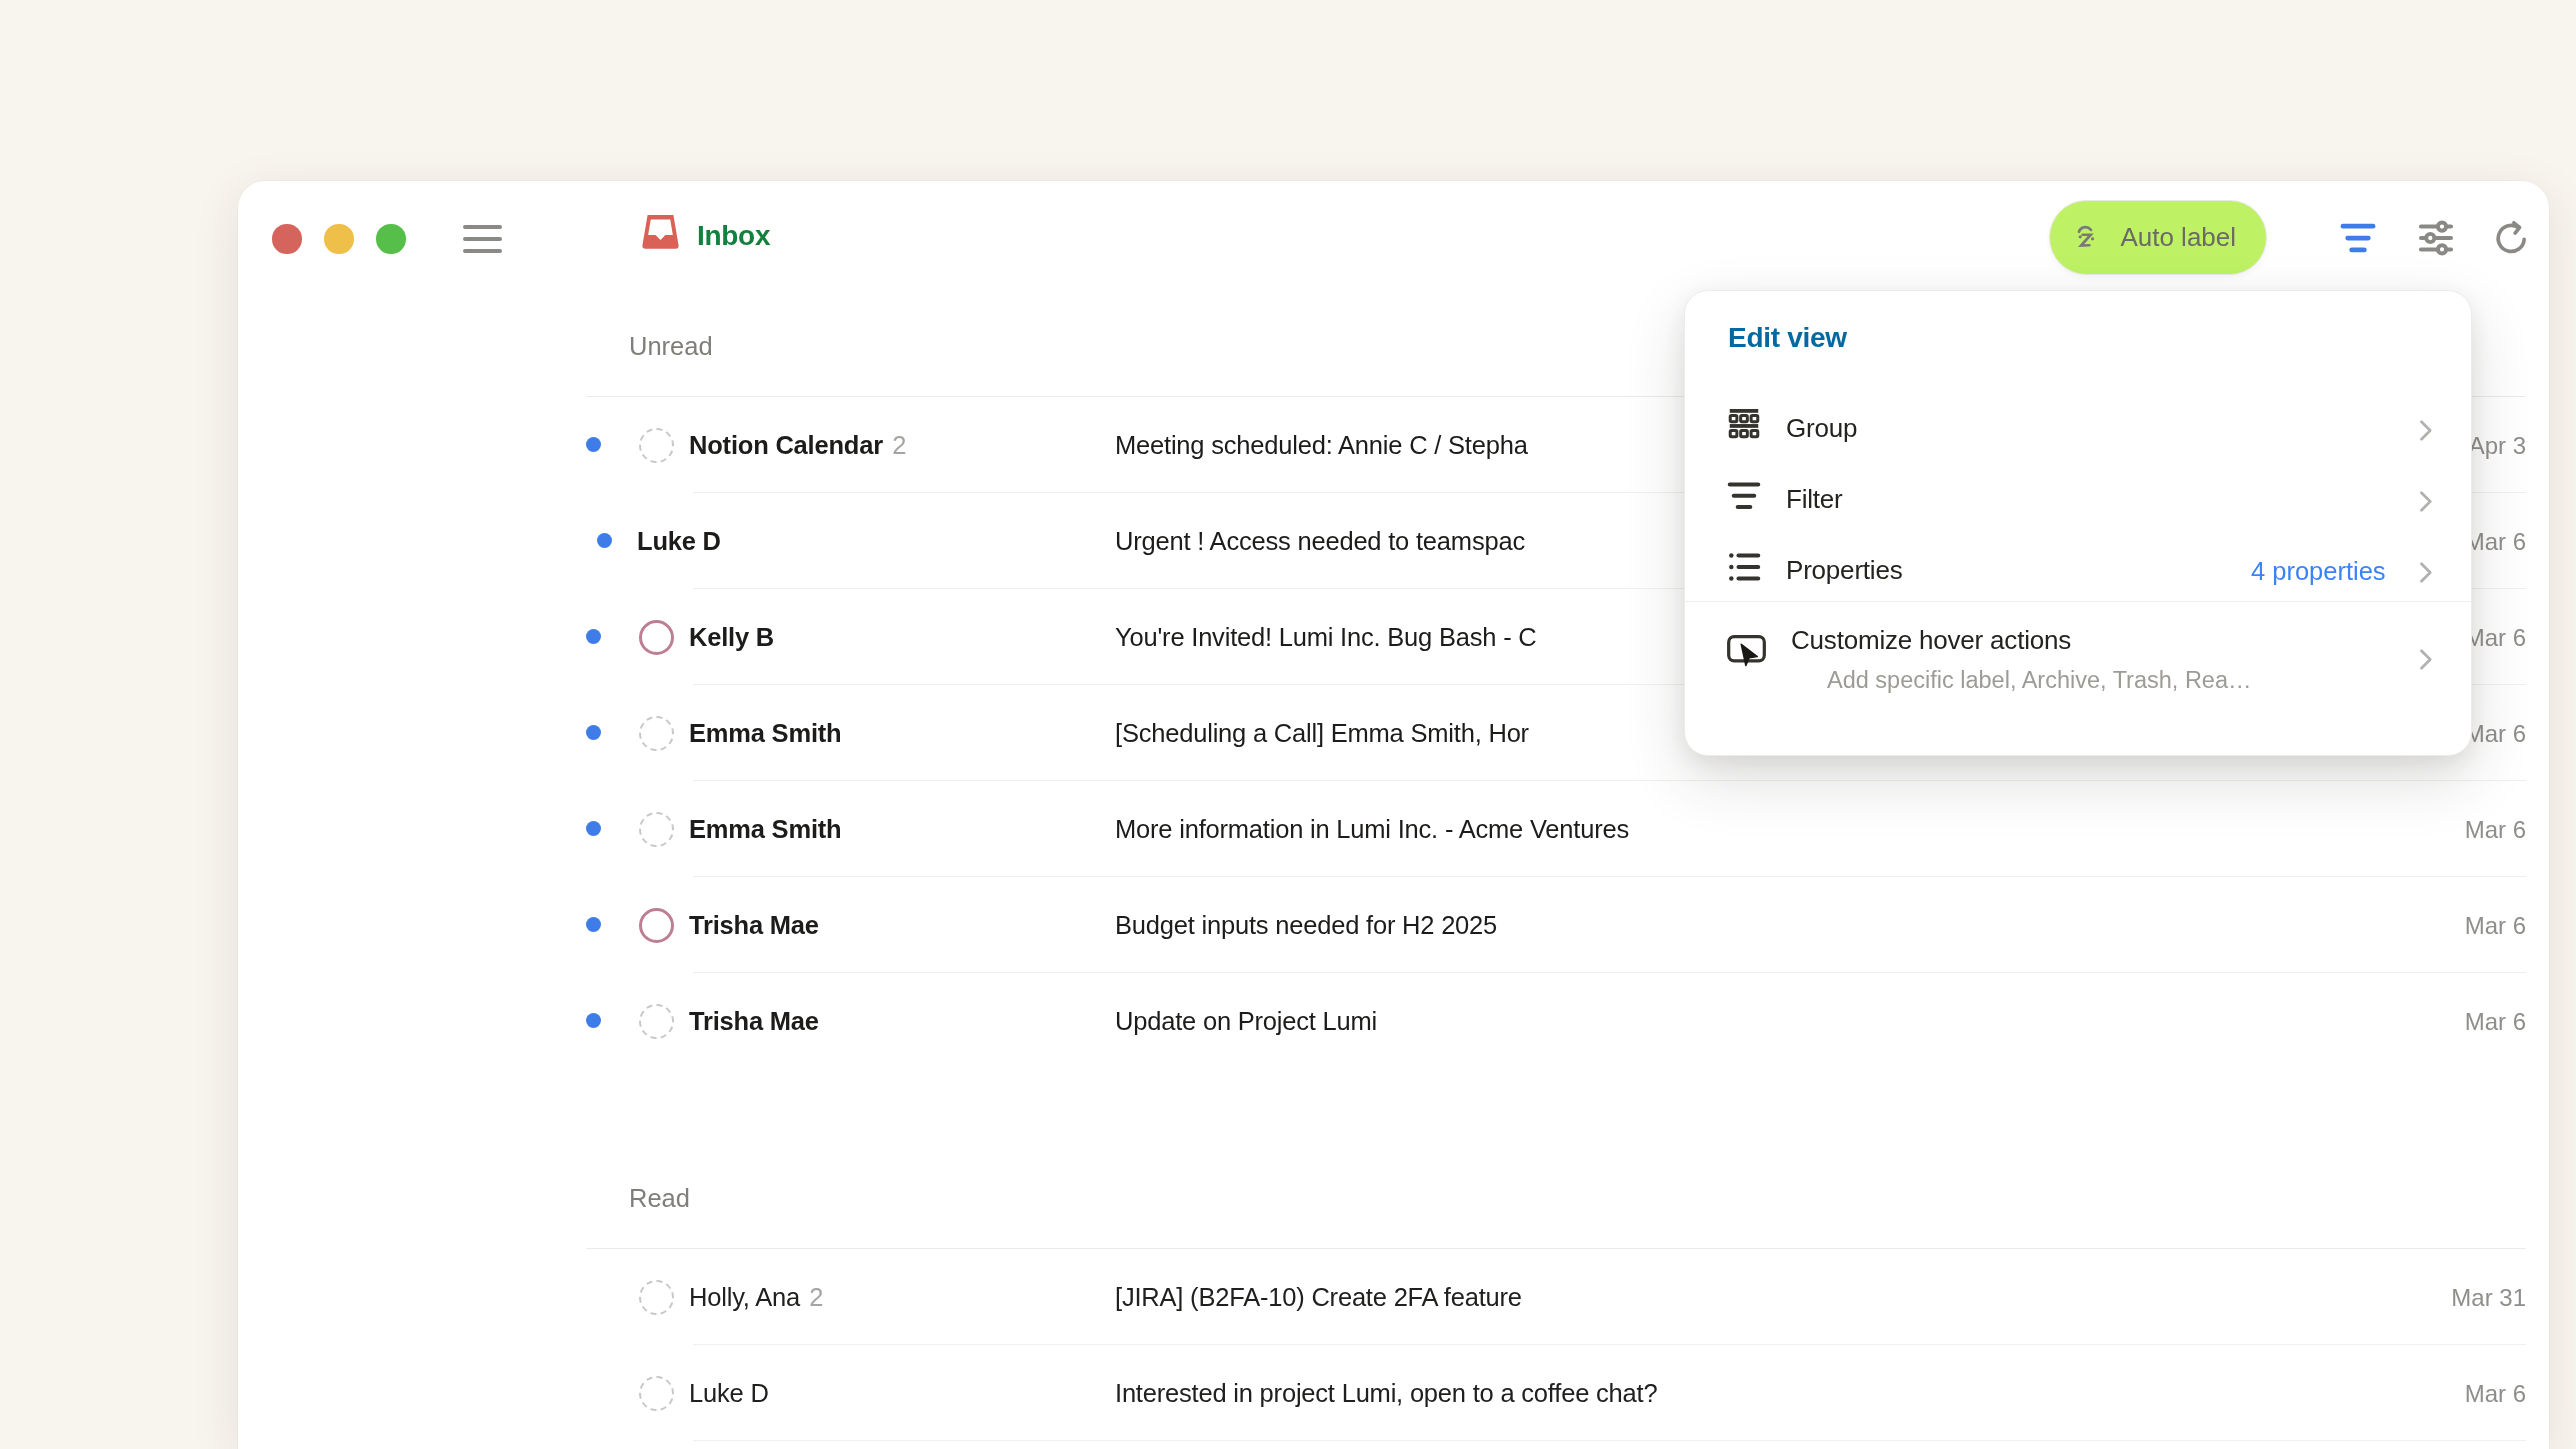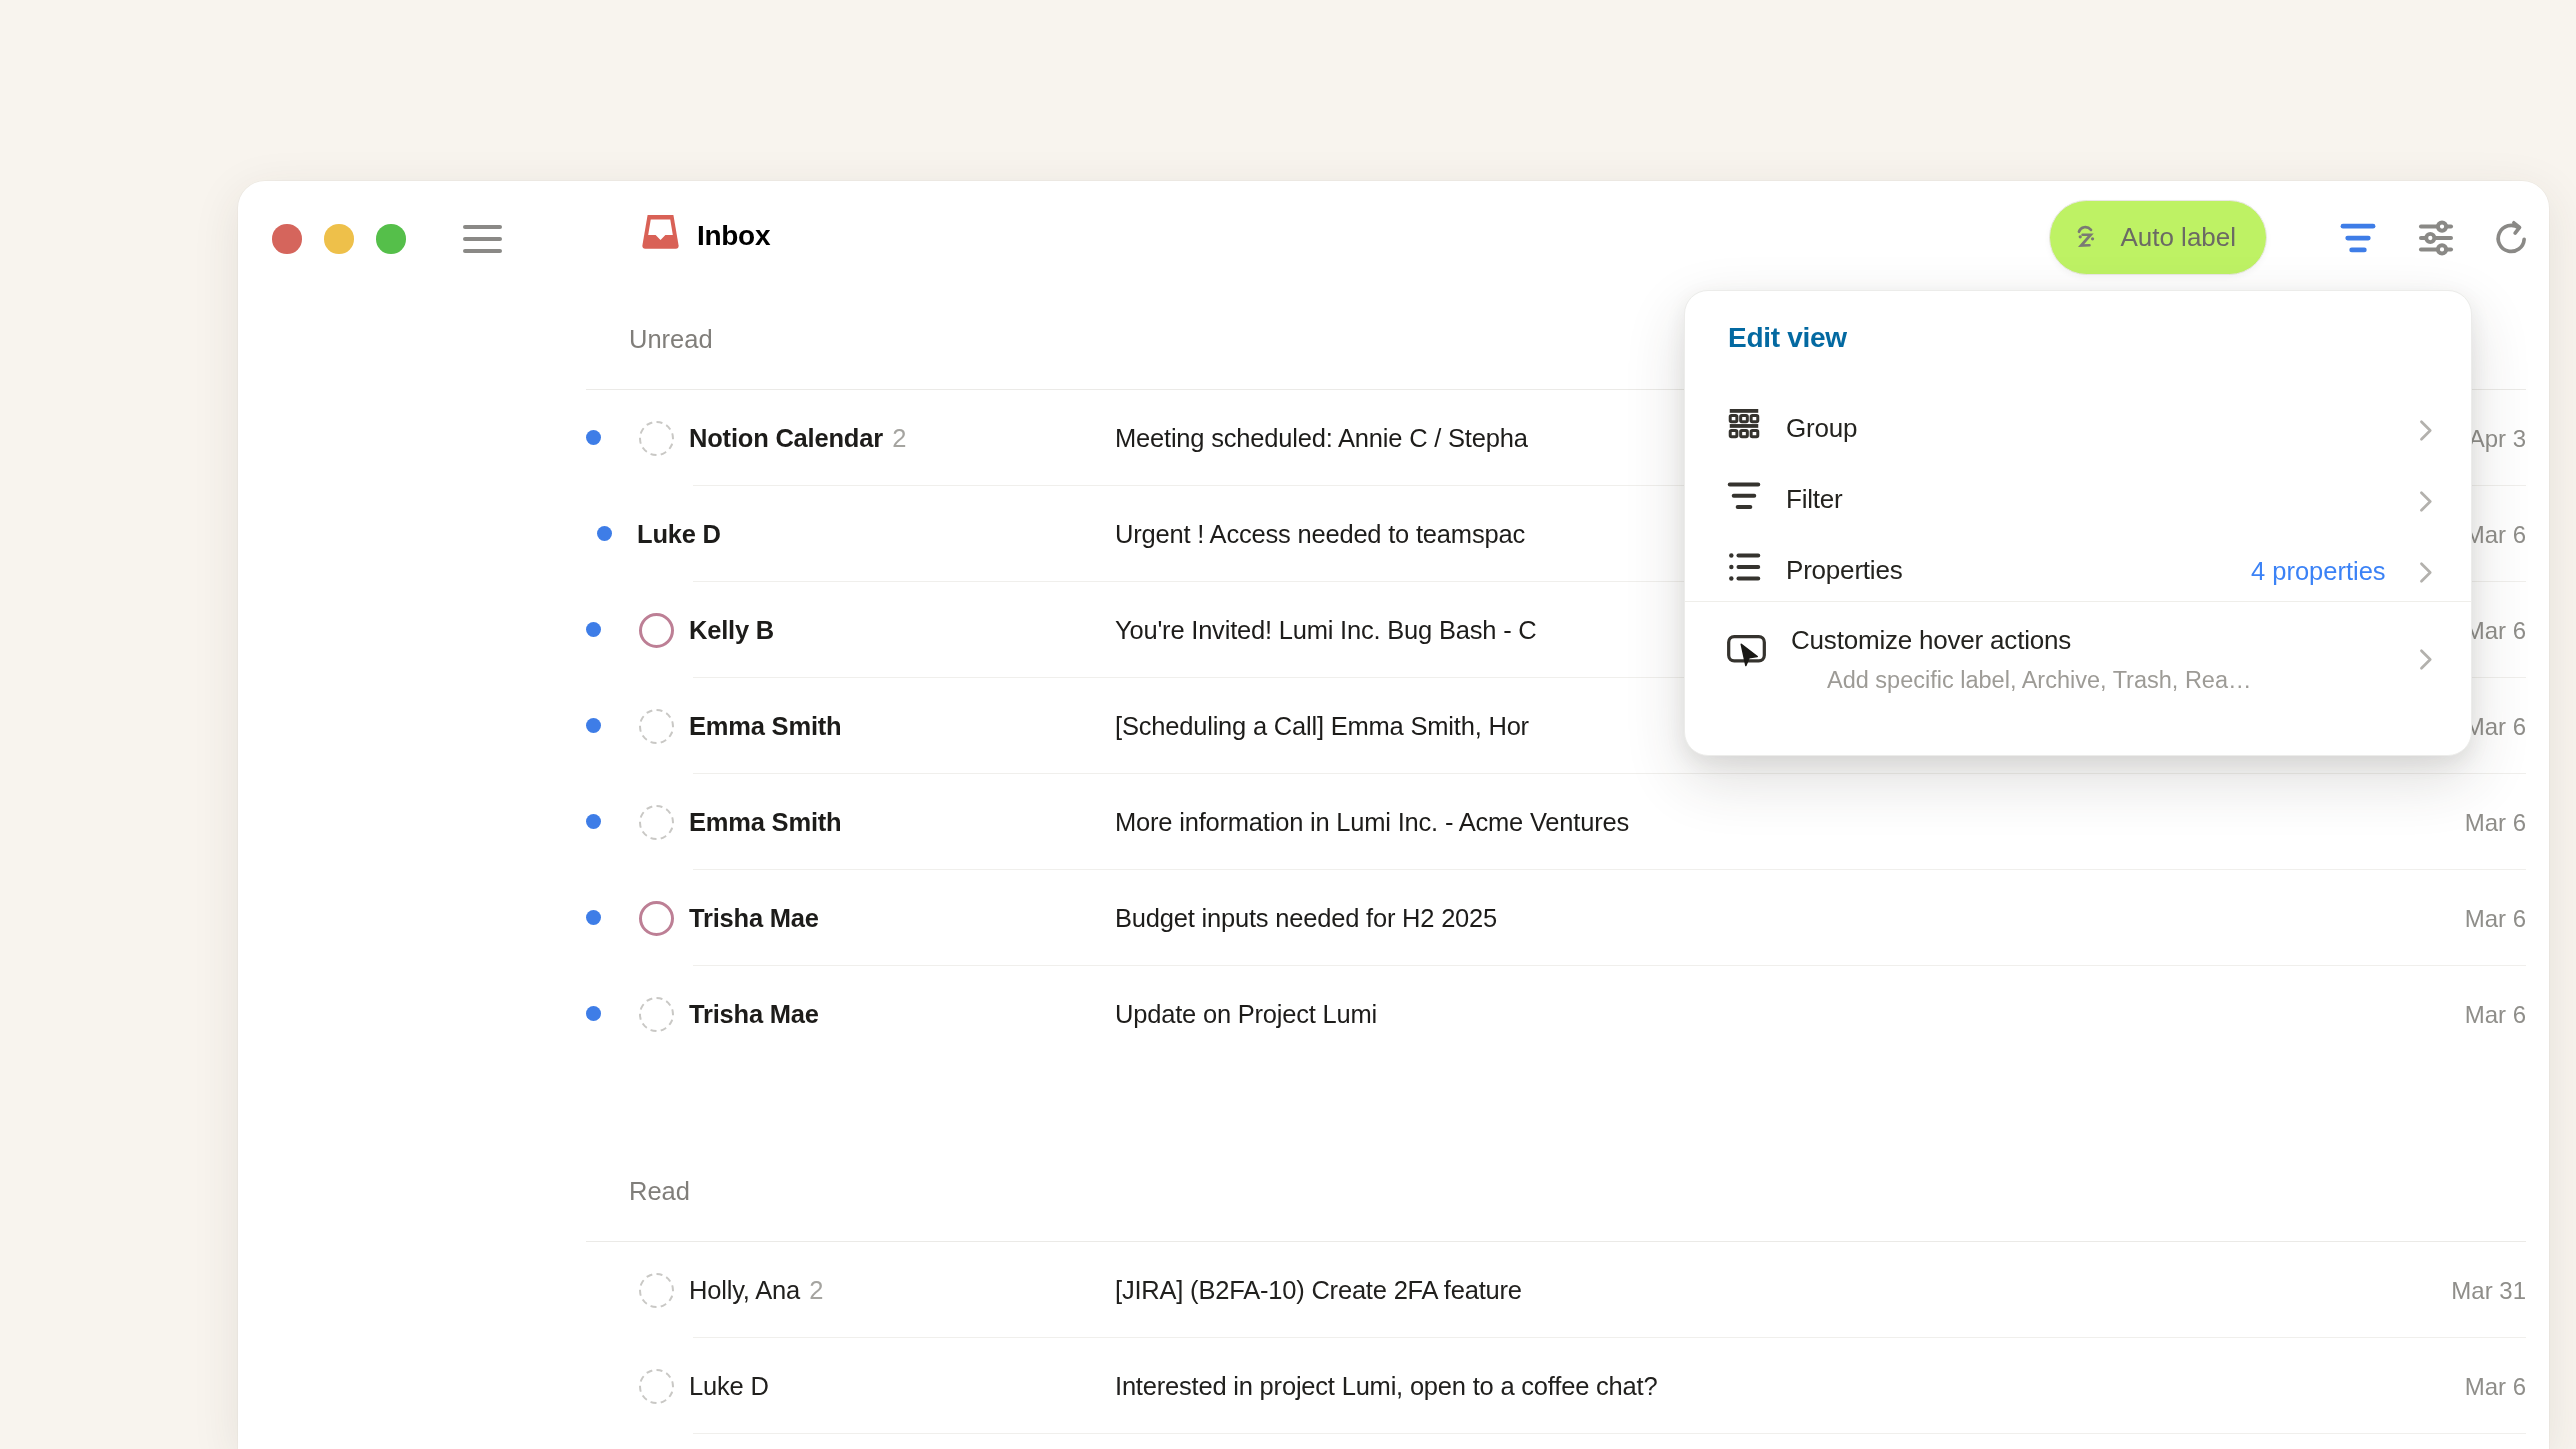--- a/index.html
+++ b/index.html
@@ -23,36 +23,36 @@
   .titlebar { position:absolute; left:0; top:0; right:0; height:127px; }
   .traffic { position:absolute; top:43px; width:29.5px; height:29.5px; border-radius:50%; }
   .traffic.red    { left:34px;  background:#d5655c; }
   .traffic.yellow { left:86px; background:#eec04a; }
   .traffic.green  { left:138px; background:#55bf4a; }
   .hamburger { position:absolute; left:225px; top:44px; width:39px; height:28px;
     display:flex; flex-direction:column; justify-content:space-between; cursor:pointer; }
   .hamburger span { display:block; height:4px; border-radius:2px; background:#8a8986; }
   .inbox-badge { position:absolute; left:401px; top:31px; width:43px; height:42px; }
   .inbox-title { position:absolute; left:459px; top:39px; font-size:28px; font-weight:700;
-    color:#000000; letter-spacing:-0.3px; }
+    color:#15803d; letter-spacing:-0.3px; }
 
   .autolabel-btn {
     position:absolute; left:1811px; top:19px; height:75px; padding:0 29.5px 0 23px;
     display:flex; align-items:center; gap:13.4px;
     background:#bef264; border:1.3px solid #e9e7e3; border-radius:38px;
     box-shadow:0 2.7px 6.7px rgba(0,0,0,.04);
     font-size:26px; color:#6b6a64; cursor:pointer; white-space:nowrap;
   }
   .topicon { position:absolute; top:38px; width:38px; height:38px; cursor:pointer; }
   .topicon.filter-active { left:2101px; }
   .topicon.sliders { left:2179px; }
   .topicon.refresh { left:2254px; }
 
   
-  .list { position:absolute; left:348px; top:127px; width:1940px; }
+  .list { position:absolute; left:348px; top:134px; width:1940px; }
   .section-label {
     margin-top:17px; padding:0 0 35px 43px;
     font-size:25.5px; color:#807e7a; border-bottom:1.3px solid #ebeae7;
   }
   .section.read .section-label { margin-top:115px; }
   .row { position:relative; height:96px; cursor:pointer; }
   .row::after { content:""; position:absolute; left:107px; right:0; bottom:0;
     height:1.3px; background:#f0efec; }
   .rows .row:last-child::after { display:none; }
   .section.read .rows .row:last-child::after { display:block; }

